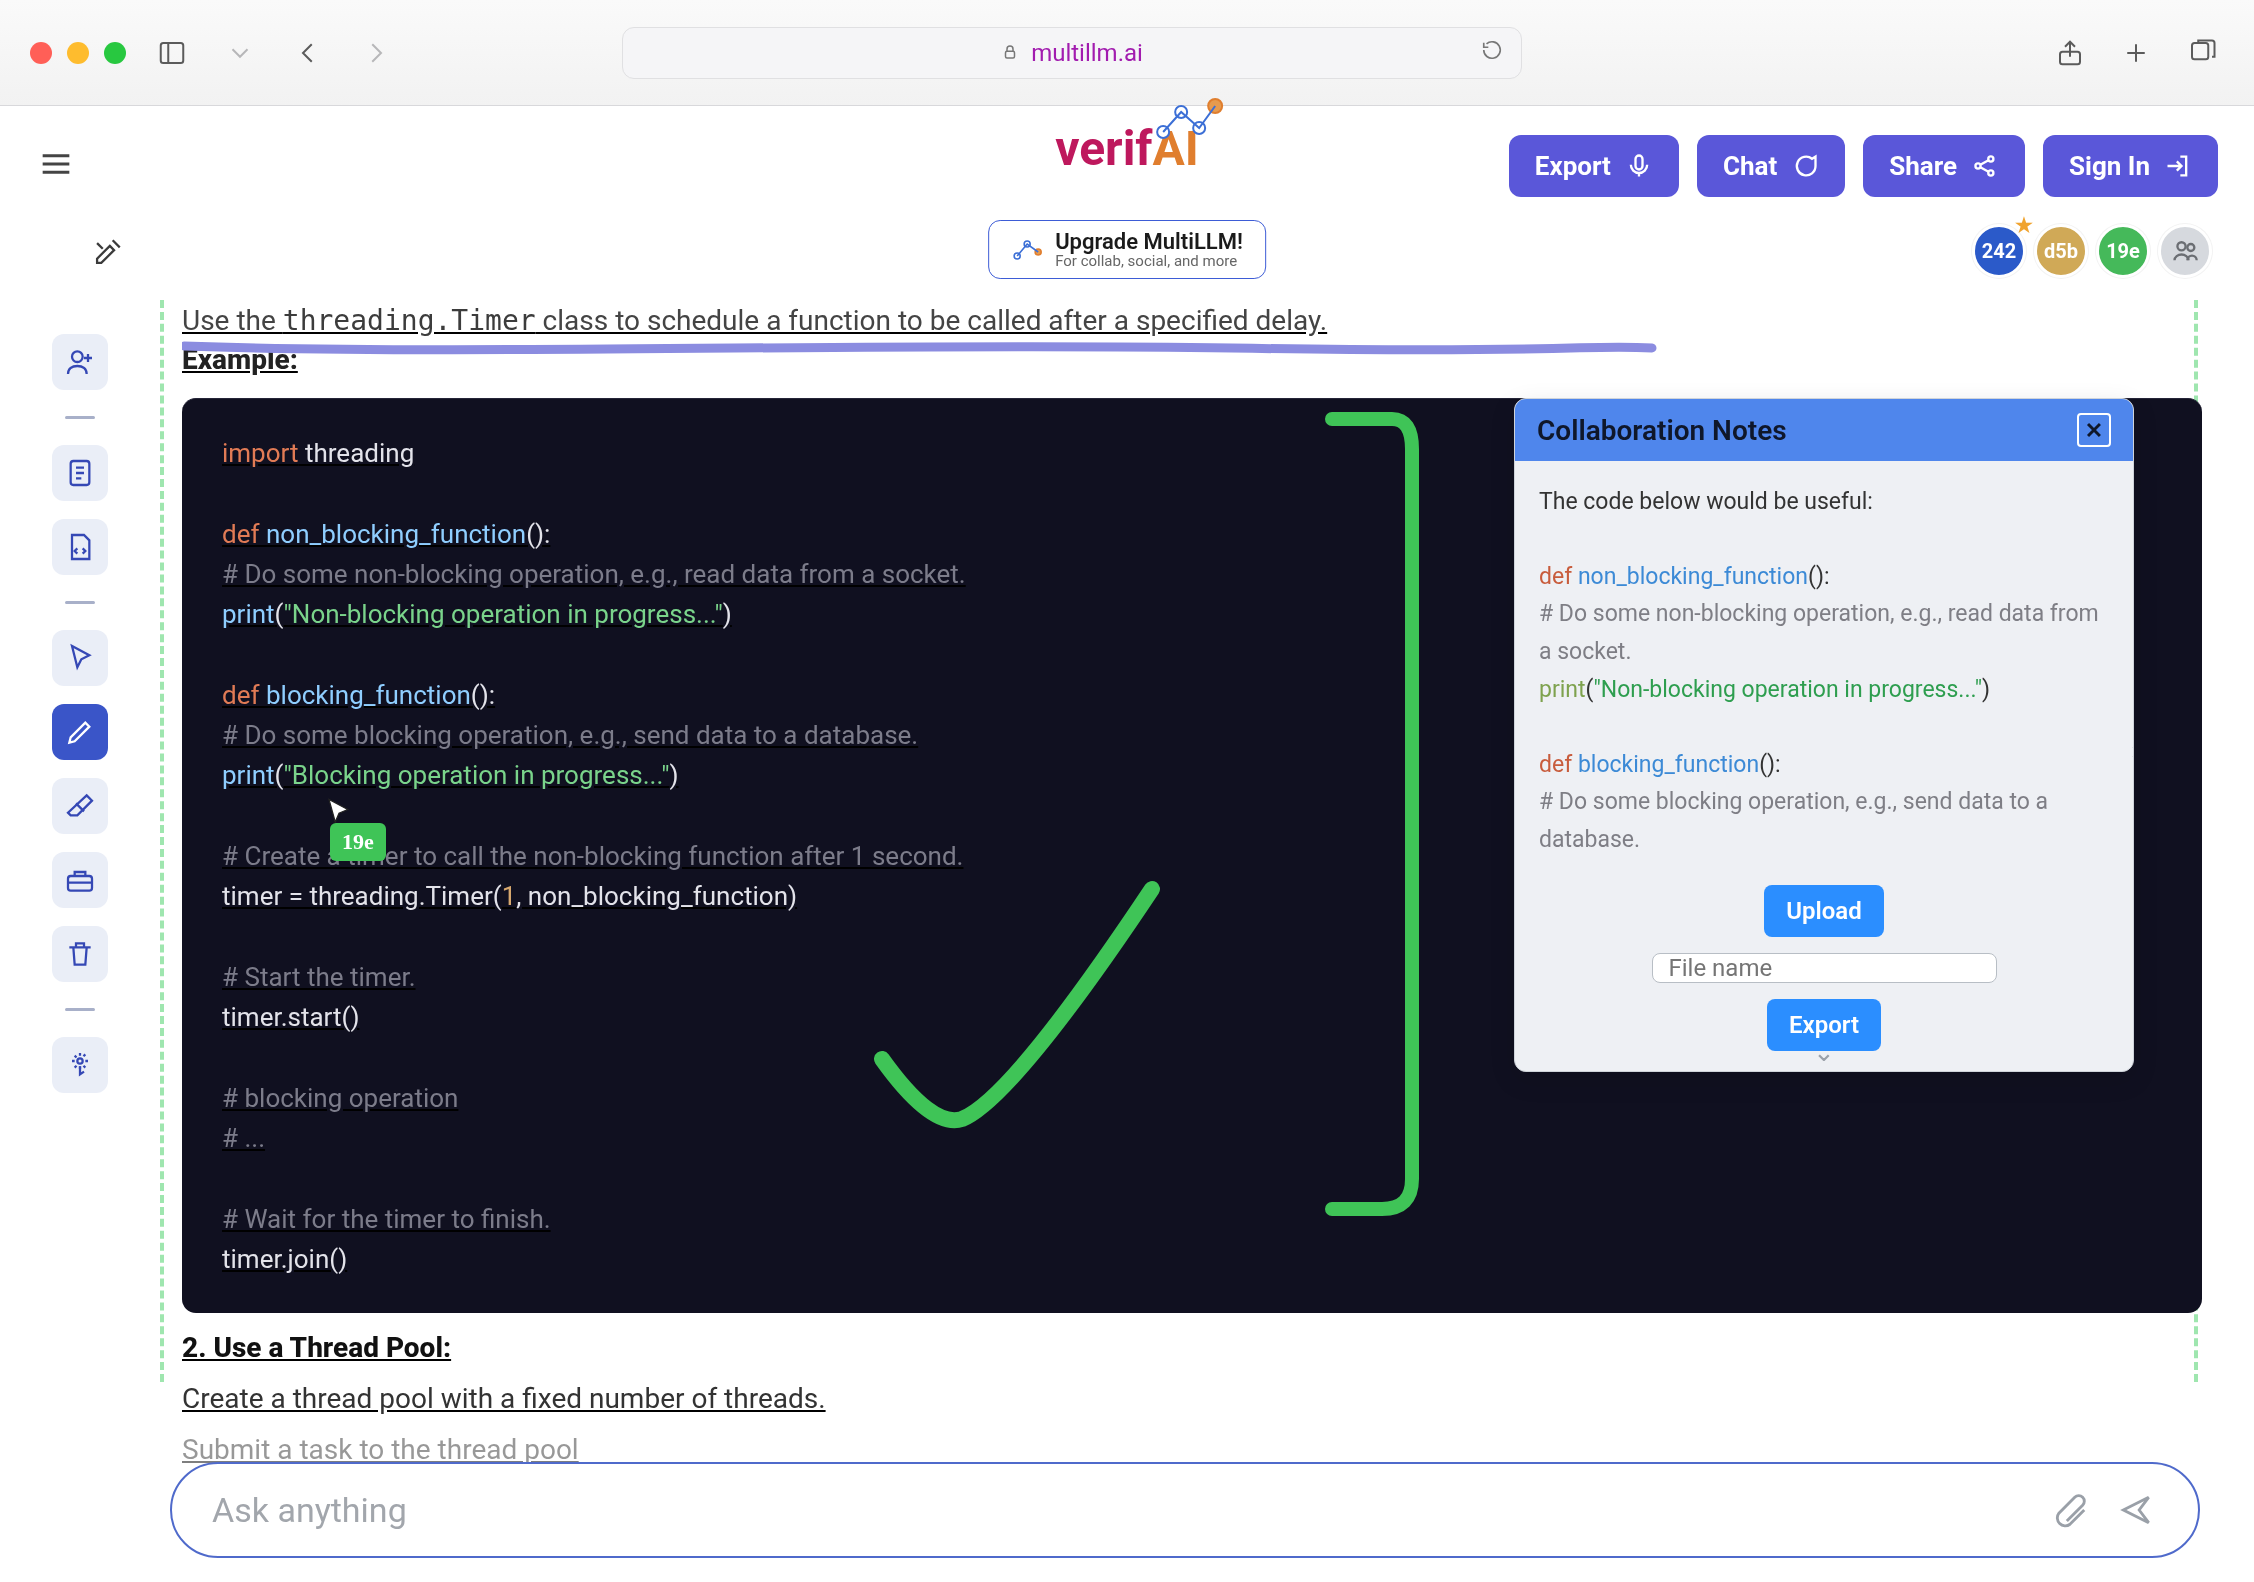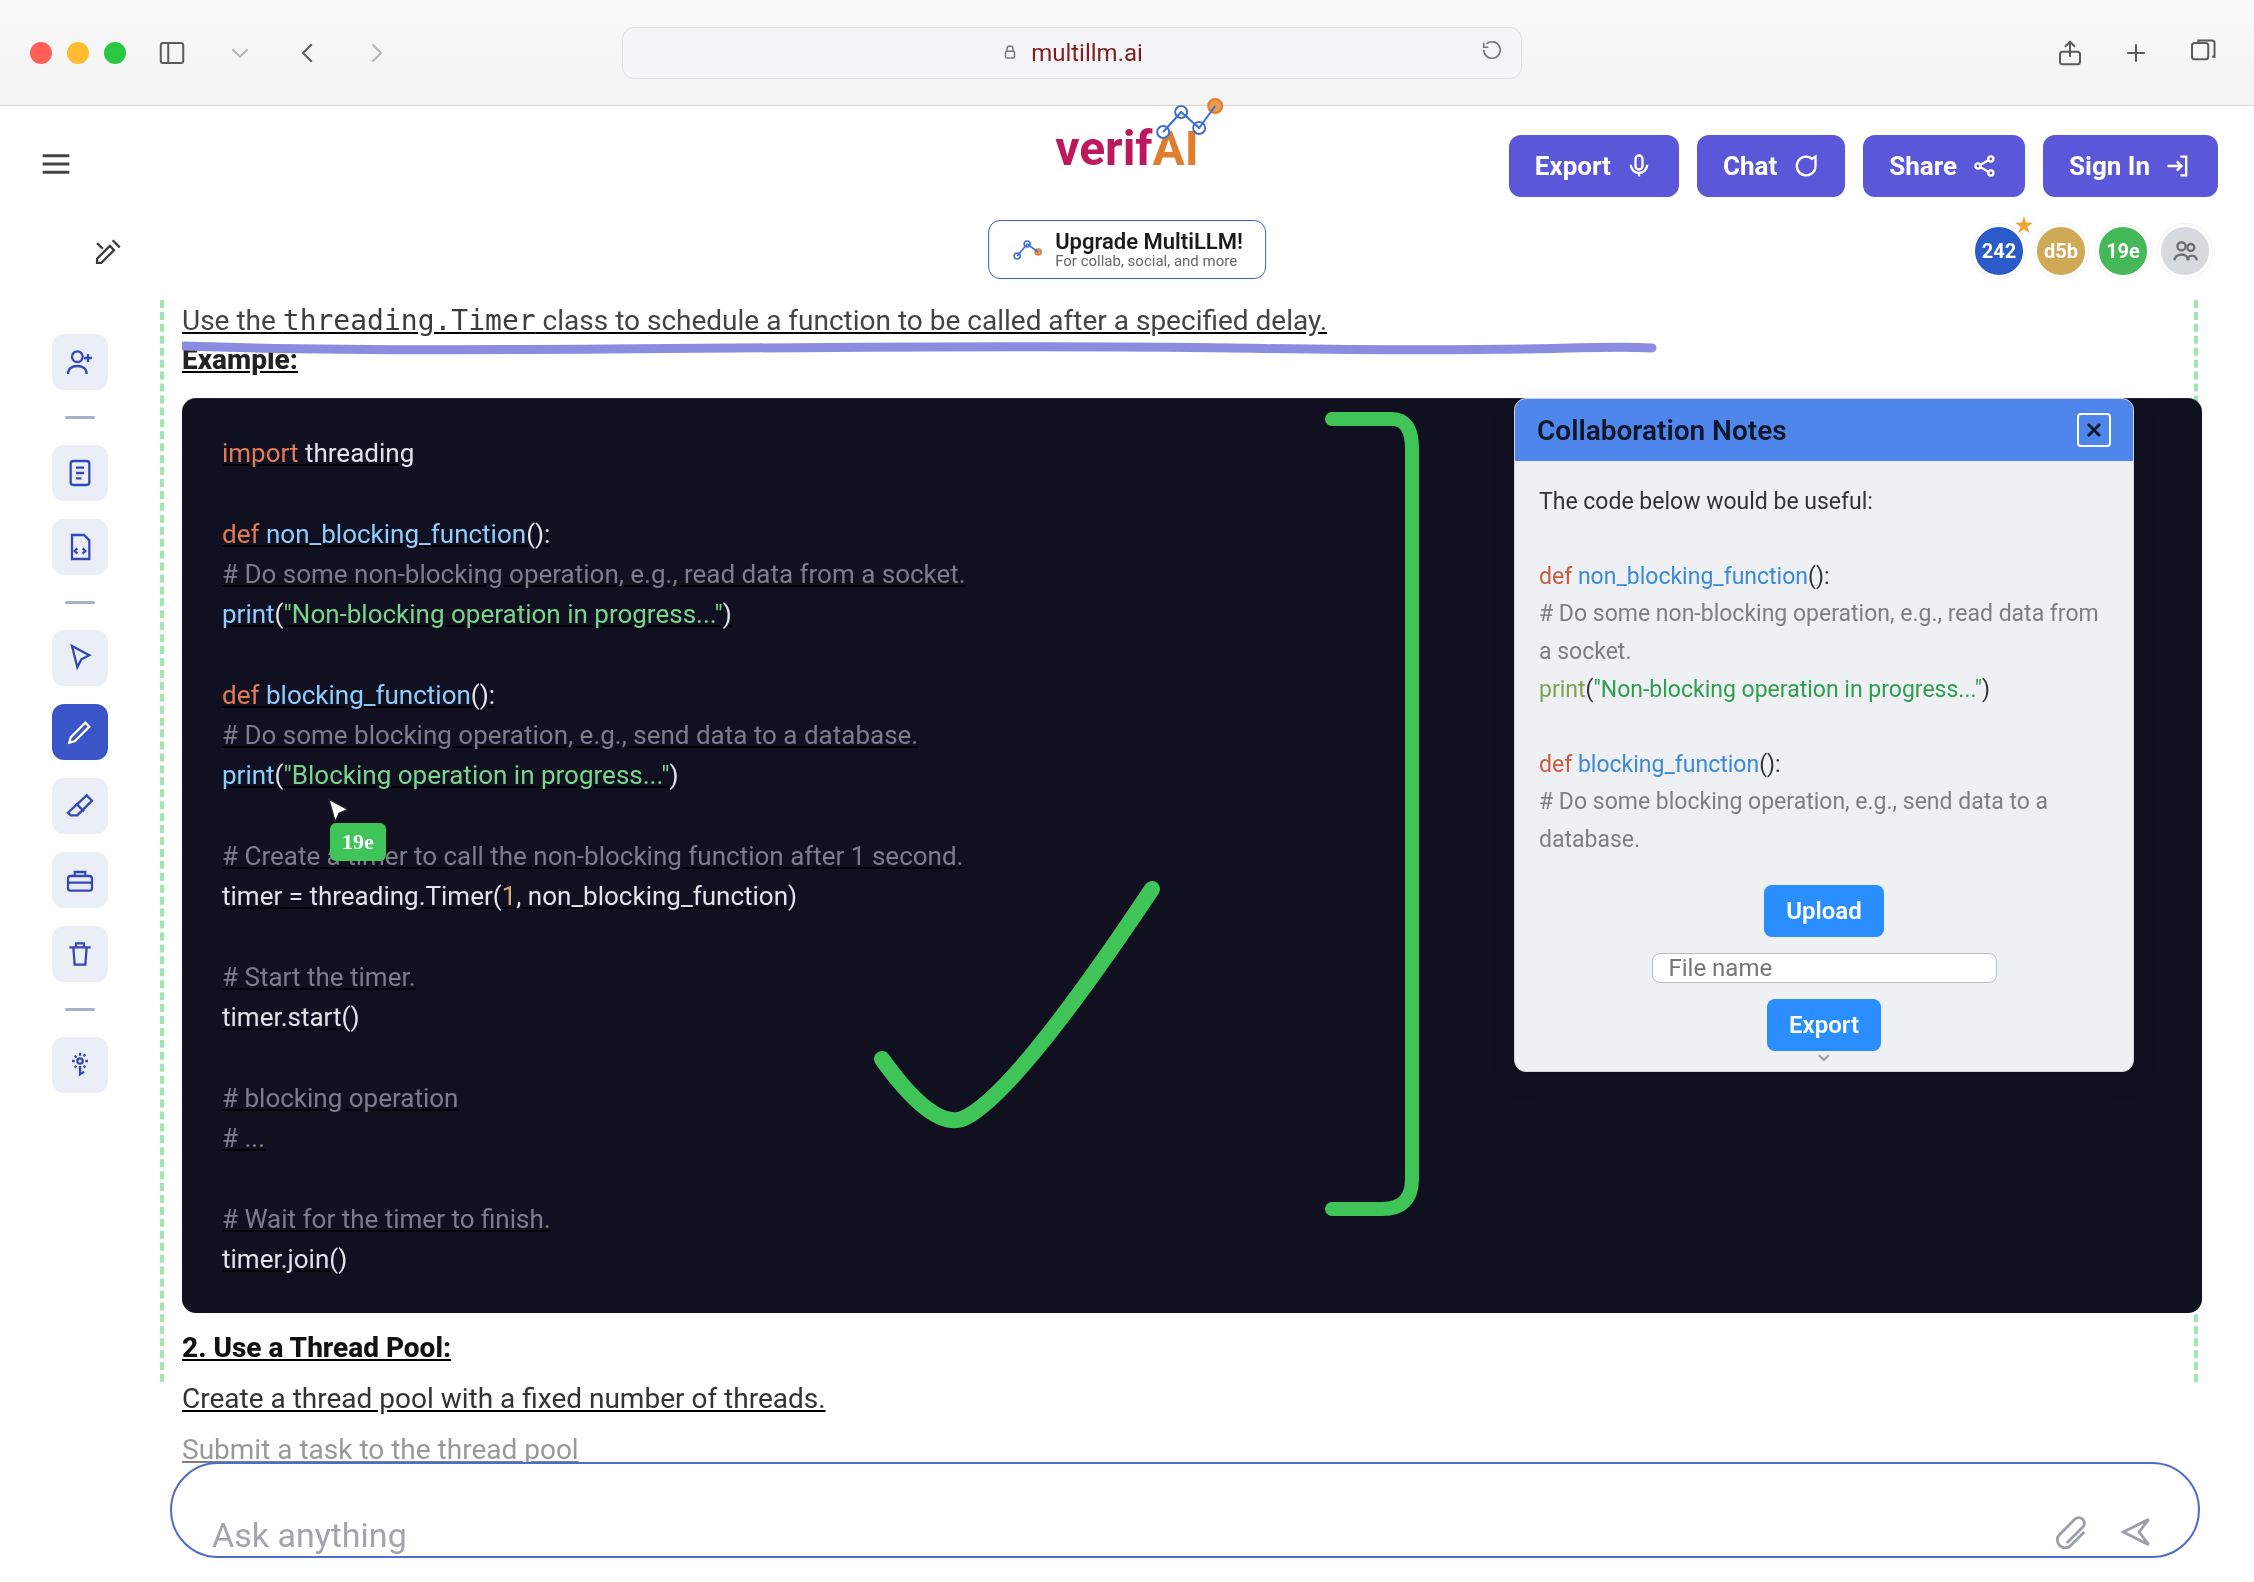--- a/index.html
+++ b/index.html
@@ -22,21 +22,21 @@
   *{box-sizing:border-box;font-family:-apple-system,BlinkMacSystemFont,"Segoe UI",Roboto,Helvetica,Arial,sans-serif;}
   body{margin:0;background:#fff;width:2254px;height:1582px;overflow:hidden;}
   
   .safari-bar{height:106px;background:linear-gradient(#fafafa,#f2f2f2);border-bottom:1px solid var(--safari-border);display:flex;align-items:center;padding:0 30px;gap:24px;}
   .traffic{display:flex;gap:15px;}
   .dot{width:22px;height:22px;border-radius:50%;}
   .dot.red{background:#ff5f57;}.dot.yel{background:#febc2e;}.dot.grn{background:#28c840;}
   .ico-btn{width:44px;height:40px;border-radius:8px;display:flex;align-items:center;justify-content:center;color:#5b5b5b;}
   .ico-btn.dim{color:#b7b7b9;}
   .ico-btn svg{width:30px;height:30px;stroke:currentColor;fill:none;stroke-width:1.6;}
-  .url-bar{flex:0 0 900px;margin-left:200px;height:52px;border:1px solid #e0e0e2;border-radius:12px;background:#f5f5f7;display:flex;align-items:center;justify-content:center;gap:12px;color:#7f1d1d;font-size:24px;position:relative;}
+  .url-bar{flex:0 0 900px;margin-left:200px;height:52px;border:1px solid #e0e0e2;border-radius:12px;background:#f5f5f7;display:flex;align-items:center;justify-content:center;gap:12px;color:#a21caf;font-size:24px;position:relative;}
   .url-bar .lock svg{width:18px;height:18px;stroke:#777;fill:none;stroke-width:2;}
   .url-bar .reload{position:absolute;right:18px;}
   .url-bar .reload svg{width:22px;height:22px;stroke:#777;fill:none;stroke-width:1.8;}
   .right-icons{margin-left:auto;display:flex;gap:22px;}
   
   .app-header{height:120px;display:flex;align-items:center;padding:0 36px;gap:16px;}
   .hamburger svg{width:40px;height:40px;stroke:#444;fill:none;stroke-width:1.8;}
   .logo-wrap{position:absolute;left:50%;transform:translateX(-50%);text-align:center;top:120px;}
   .logo-text{font-size:48px;font-weight:700;}
   .logo-text .v{color:#be185d;}.logo-text .ai{color:#e07e2e;}
@@ -99,21 +99,21 @@
   .collab-foot{display:flex;gap:16px;padding:16px 20px 20px;align-items:center;flex-direction:column;}
   .nbtn{background:var(--note-btn);color:#fff;border:none;border-radius:8px;padding:12px 22px;font-size:24px;font-weight:600;cursor:pointer;}
   .fname{flex:1;height:54px;border:1.5px solid #b8bec5;border-radius:8px;padding:0 16px;font-size:24px;background:#fff;}
   .collab .chev{position:absolute;left:50%;bottom:4px;transform:translateX(-50%);color:#9aa0a9;font-size:26px;}
   .collab .chevr{position:absolute;right:-6px;top:50%;color:#bfc4cb;font-size:26px;}
   
   .after-code{padding-left:22px;font-size:28px;color:#333;margin-top:18px;}
   .after-code .h{font-weight:800;color:#111;}
   
   .ask-wrap{position:absolute;bottom:24px;left:170px;right:54px;}
-  .ask{width:100%;height:96px;border:2.5px solid #4f6acb;border-radius:48px;display:flex;align-items:flex-end;padding:0 38px;background:#fff;}
+  .ask{width:100%;height:96px;border:2.5px solid #4f6acb;border-radius:48px;display:flex;align-items:center;padding:0 38px;background:#fff;}
   .ask input{flex:1;border:none;font-size:34px;outline:none;background:transparent;color:#333;}
   .ask input::placeholder{color:#a2a6ac;}
   .ask .att,.ask .send{width:48px;height:48px;display:flex;align-items:center;justify-content:center;color:#9aa0a8;cursor:pointer;}
   .ask .att svg,.ask .send svg{width:38px;height:38px;stroke:currentColor;fill:none;stroke-width:1.8;}
   .ask .send{margin-left:18px;}
 </style>
 </head>
 <body>
 
 <div class="safari-bar">

